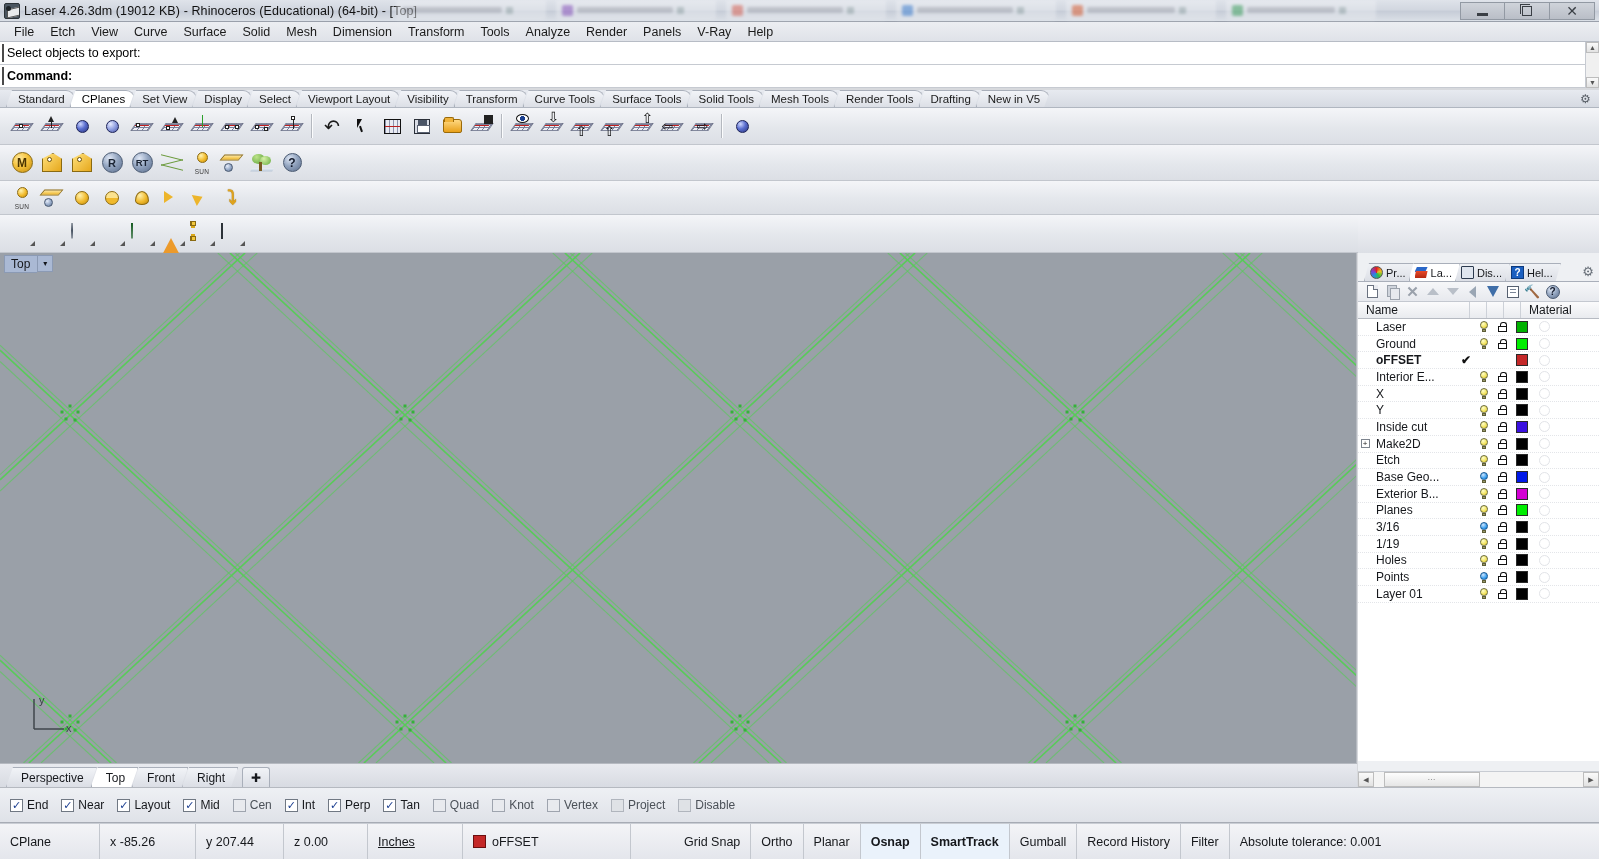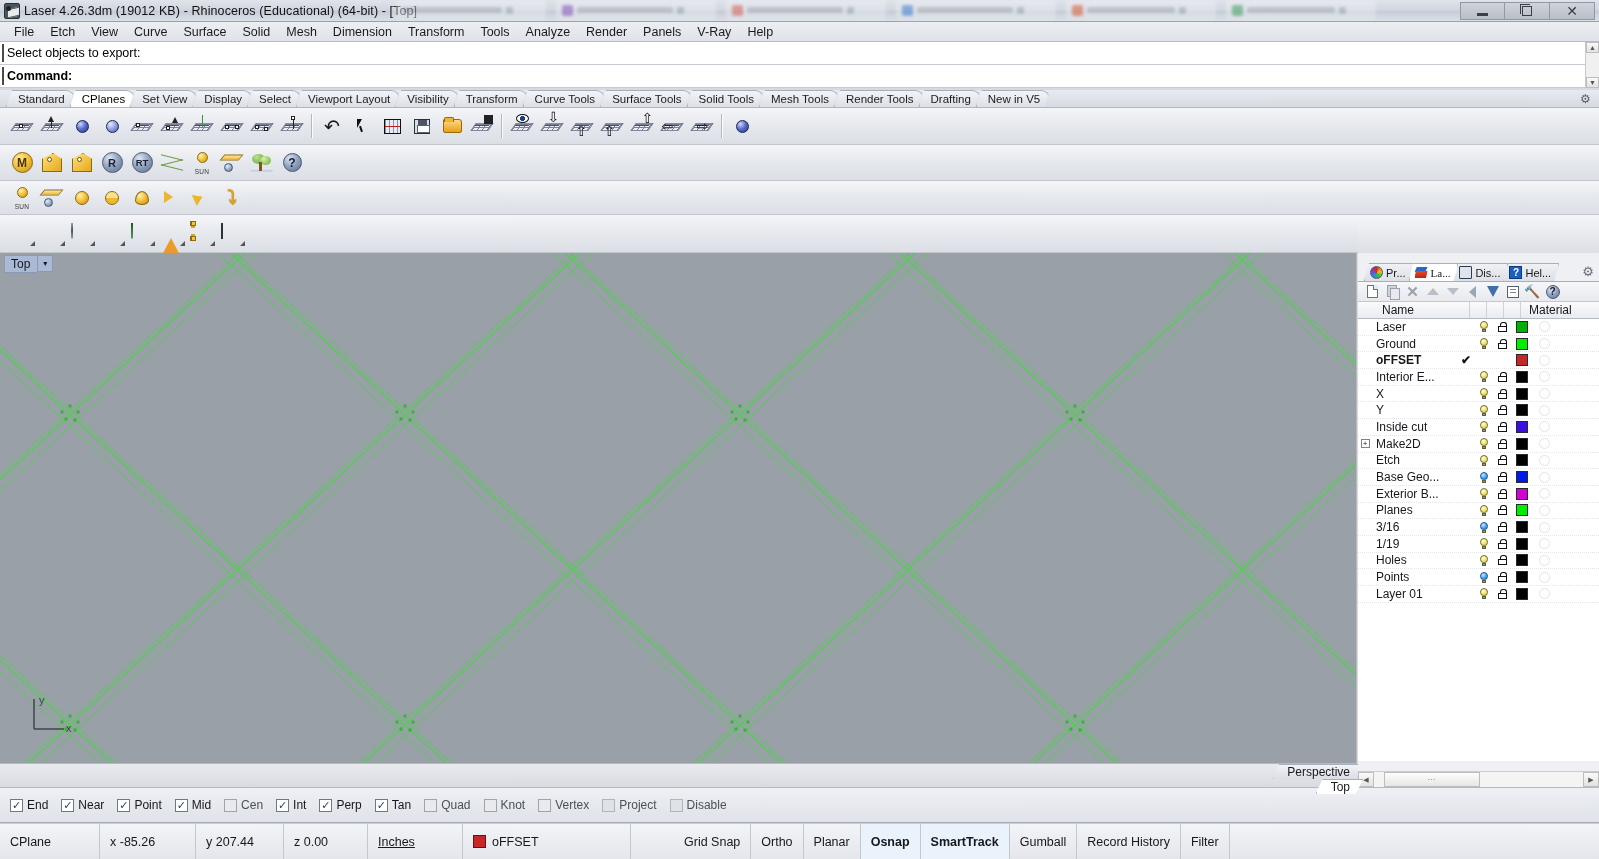--- a/index.html
+++ b/index.html
@@ -311,21 +311,20 @@
     font-size: 8px; color: #11141a;
   }
   .axis-ind { position:absolute; left:28px; bottom:24px; width:50px; height:46px; z-index:8; }
 
   
   .vptabs {
     position: absolute; left: 0; top: 763px; width: 1357px; height: 24px;
     background: linear-gradient(to bottom,#e8eaef,#d8dbe2);
     display: flex; align-items: flex-end; padding-left: 6px;
     border-top: 1px solid #b5b9c0;
-    flex-direction: column;
   }
   .vp-tab {
     height: 20px; padding: 0 12px 0 14px; font-size: 12px; color: #17191d;
     display:flex; align-items:center; white-space: nowrap;
     background: linear-gradient(to bottom,#f1f3f7,#dbdee5);
     border: 1px solid #a9afba; border-bottom:none;
     margin-right: -6px;
     clip-path: polygon(7px 0, 100% 0, calc(100% - 7px) 100%, 0 100%);
   }
   .vp-tab.active { background:#fff; z-index:4; }
@@ -376,21 +375,21 @@
   }
   .p-tab {
     height: 18px; display:flex; align-items:center; gap:3px;
     padding: 0 7px 0 5px; font-size: 11px; color: #16181c;
     background: linear-gradient(to bottom,#eff1f5,#dcdfe6);
     border:1px solid #a9afba; border-bottom:none;
     margin-right: -5px;
     clip-path: polygon(5px 0, 100% 0, calc(100% - 5px) 100%, 0 100%);
     white-space: nowrap;
   }
-  .p-tab.active { background:#fff; z-index:4;font-family:Liberation Serif, serif; }
+  .p-tab.active { background:#fff; z-index:4; }
   .p-tab-icon { width: 13px; height: 13px; flex:none; }
   .ic-color { border-radius:50%;
     background: conic-gradient(#e02020,#f0c020,#30c040,#2090e0,#8040d0,#e02020);
     border:1px solid #555; }
   .ic-layers { position:relative; }
   .ic-layers::before{content:"";position:absolute;left:0;top:1px;width:13px;height:5px;
     background:#2a67c8; clip-path: polygon(18% 0,100% 0,82% 100%,0 100%);}
   .ic-layers::after{content:"";position:absolute;left:0;top:5px;width:13px;height:7px;
     background:linear-gradient(to bottom,#e84a2a,#b42a12); clip-path: polygon(10% 0,100% 0,88% 100%,0 100%);}
   .ic-display { background:#dfe5ee; border:1.5px solid #2c3a4e; border-radius:1px; }
@@ -428,21 +427,21 @@
     background:radial-gradient(circle at 34% 28%,#dfe7f5,#93a5c0 50%,#5b6d8c);
     border:1px solid #4a5a72;color:#12192a;font-size:10px;font-weight:bold;
     display:flex;align-items:center;justify-content:center;}
 
   .layer-header {
     position: absolute; left: 0; top: 48px; width: 241px; height: 18px;
     background: linear-gradient(to bottom,#fbfbfc,#e9ebef);
     border-top:1px solid #c4c8d0; border-bottom:1px solid #b6bac2;
     display:flex; align-items:center; font-size: 12px; color:#16181c;
   }
-  .lh-name { width: 112px; padding-left: 24px; border-right: 1px solid #cdd1d8; height:100%;display:flex;align-items:center; }
+  .lh-name { width: 112px; padding-left: 8px; border-right: 1px solid #cdd1d8; height:100%;display:flex;align-items:center; }
   .lh-c { width: 17px; border-right: 1px solid #cdd1d8; height:100%; }
   .lh-mat { flex:1; padding-left: 8px; height:100%;display:flex;align-items:center; }
 
   .layer-list {
     position: absolute; left: 0; top: 66px; width: 241px; height: 442px;
     background: #ffffff; overflow: hidden;
   }
   .layer-row {
     height: 16.7px; display:flex; align-items:center;
     border-bottom: 1px dotted #e3e5e9;
@@ -976,21 +975,21 @@
       <div class="osnap-item">
         <div class="osnap-box">✓</div>
         <span class="osnap-label">End</span>
       </div>
       <div class="osnap-item">
         <div class="osnap-box">✓</div>
         <span class="osnap-label">Near</span>
       </div>
       <div class="osnap-item">
         <div class="osnap-box">✓</div>
-        <span class="osnap-label">Point</span>
+        <span class="osnap-label">Layout</span>
       </div>
       <div class="osnap-item">
         <div class="osnap-box">✓</div>
         <span class="osnap-label">Mid</span>
       </div>
       <div class="osnap-item">
         <div class="osnap-box off"></div>
         <span class="osnap-label dim">Cen</span>
       </div>
       <div class="osnap-item">
@@ -1041,20 +1040,21 @@
     <div id="sb-toggles" style="display:flex;height:100%;">
         <div class="sb-cell">Grid Snap</div>
         <div class="sb-cell">Ortho</div>
         <div class="sb-cell">Planar</div>
         <div class="sb-cell on">Osnap</div>
         <div class="sb-cell on">SmartTrack</div>
         <div class="sb-cell">Gumball</div>
         <div class="sb-cell">Record History</div>
         <div class="sb-cell">Filter</div>
       </div>
+    <div class="sb-cell sb-noborder">Absolute tolerance: 0.001</div>
   </div>
 
   <div class="gap-right"></div>
   <div class="rightpanel">
     <div class="panel-tabs" id="panel-tabs">
         <div class="p-tab">
           <span class="p-tab-icon ic-color"></span>
           <span>Pr...</span>
         </div>
         <div class="p-tab active">

